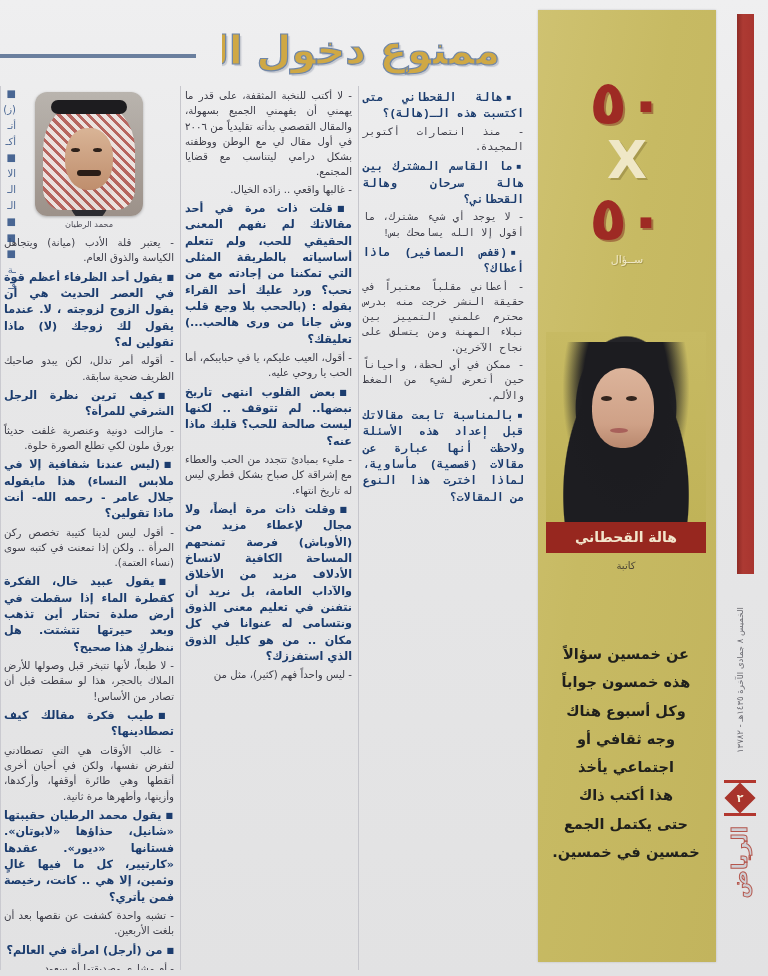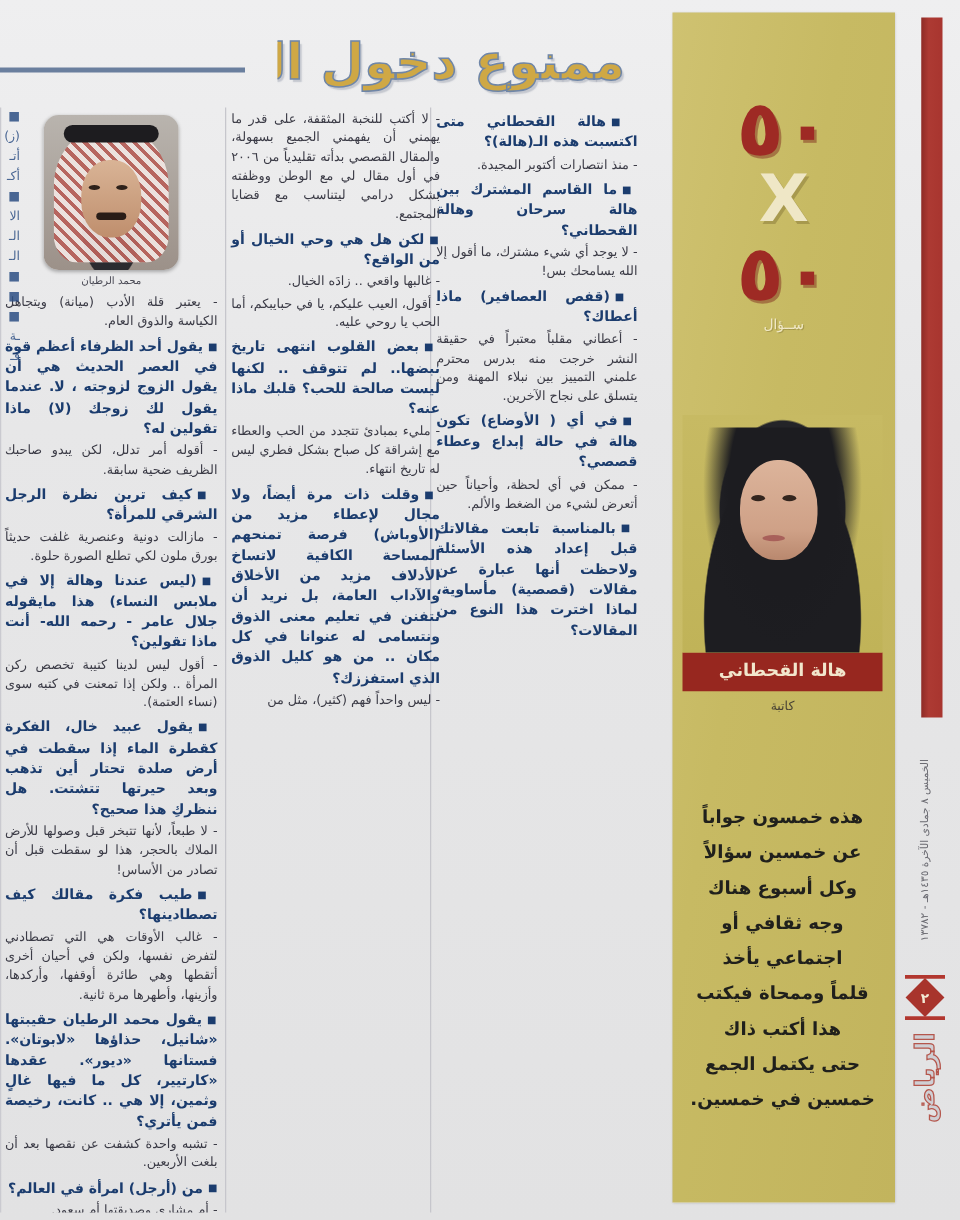--- a/index.html
+++ b/index.html
@@ -160,21 +160,21 @@
   
   .cols {
     position: absolute; top: 86px; right: 6px; left: 4px; bottom: 6px;
   }
   .col {
     position: absolute; top: 0; bottom: 0;
     border-left: 1px solid #c6c6cc;
     padding: 0 4px;
     overflow: hidden;
   }
-  .col.c1 { right: 248px; width: 170px; }   
+  .col.c1 { right: 234px; width: 170px; font-family: Liberation Mono, monospace; }   
   .col.c2 { right: 406px; width: 176px; margin-left: 16px; }
   .col.c3 { right: 584px; width: 178px; border-left: none; }
 
   .q, .a { text-align: justify; }
   .q {
     font-size: 11.2px; font-weight: bold; color: #1b3c6e;
     line-height: 1.46; margin-top: 4px;
   }
   .q::before {
     content: "■"; color: #1b3c6e; font-size: 8px;
@@ -285,26 +285,25 @@
         <div class="face"></div>
         <div class="eye l"></div>
         <div class="eye r"></div>
         <div class="mouth"></div>
       </div>
       <div class="name-band">هالة القحطاني</div>
       <div class="role-line">كاتبة</div>
     </div>
 
     <div class="blurb">
+        <div>عن خمسين سؤالاً</div>
         <div>هذه خمسون جواباً</div>
-        <div>عن خمسين سؤالاً</div>
         <div>وكل أسبوع هناك</div>
         <div>وجه ثقافي أو</div>
         <div>اجتماعي يأخذ</div>
-        <div>قلماً وممحاة فيكتب</div>
         <div>هذا أكتب ذاك</div>
         <div>حتى يكتمل الجمع</div>
         <div>خمسين في خمسين.</div>
       </div>
 
     <div class="folio">
       <div class="folio-date">الخميس ٨ جمادى الآخرة ١٤٣٥هـ - ١٣٧٨٢</div>
       <div class="folio-mark">
         <div class="bar t"></div>
         <div class="dia"></div>
@@ -316,28 +315,27 @@
   </div>
 
   <div class="cols">
     <div class="col c1">
         <p class="q">هالة القحطاني متى اكتسبت هذه الـ(هالة)؟</p>
         <p class="a">منذ انتصارات أكتوبر المجيدة.</p>
         <p class="q">ما القاسم المشترك بين هالة سرحان وهالة القحطاني؟</p>
         <p class="a">لا يوجد أي شيء مشترك، ما أقول إلا الله يسامحك بس!</p>
         <p class="q">(قفص العصافير) ماذا أعطاك؟</p>
         <p class="a">أعطاني مقلباً معتبراً في حقيقة النشر خرجت منه بدرس محترم علمني التمييز بين نبلاء المهنة ومن يتسلق على نجاح الآخرين.</p>
-        <p class="q">في أي ( الأوضاع) تكون هالة في حالة إبداع وعطاء قصصي؟</p>
         <p class="a">ممكن في أي لحظة، وأحياناً حين أتعرض لشيء من الضغط والألم.</p>
         <p class="q">بالمناسبة تابعت مقالاتك قبل إعداد هذه الأسئلة ولاحظت أنها عبارة عن مقالات (قصصية) مأساوية، لماذا اخترت هذا النوع من المقالات؟</p>
       </div>
     <div class="col c2">
         <p class="a">لا أكتب للنخبة المثقفة، على قدر ما يهمني أن يفهمني الجميع بسهولة، والمقال القصصي بدأته تقليدياً من ٢٠٠٦ في أول مقال لي مع الوطن ووظفته بشكل درامي ليتناسب مع قضايا المجتمع.</p>
-        <p class="q">لكن هل هي وحي الخيال أو من الواقع؟</p>
         <p class="a">غالبها واقعي .. زادَه الخيال.</p>
+        <p class="q">قلت ذات مرة في أحد مقالاتك لم نفهم المعنى الحقيقي للحب، ولم تتعلم أساسياته بالطريقة المثلى التي تمكننا من إجادته مع من نحب؟ ورد عليك أحد القراء بقوله : (بالححب بلا وجع قلب وش جانا من ورى هالحب...) تعليقك؟</p>
         <p class="a">أقول، العيب عليكم، يا في حبايبكم، أما الحب يا روحي عليه.</p>
         <p class="q">بعض القلوب انتهى تاريخ نبضها.. لم تتوقف .. لكنها ليست صالحة للحب؟ قلبك ماذا عنه؟</p>
         <p class="a">مليء بمبادئ تتجدد من الحب والعطاء مع إشراقة كل صباح بشكل فطري ليس له تاريخ انتهاء.</p>
         <p class="q">وقلت ذات مرة أيضاً، ولا مجال لإعطاء مزيد من (الأوباش) فرصة تمنحهم المساحة الكافية لاتساخ الأدلاف مزيد من الأخلاق والآداب العامة، بل نريد أن نتفنن في تعليم معنى الذوق ونتسامى له عنوانا في كل مكان .. من هو كليل الذوق الذي استفززك؟</p>
         <p class="a">ليس واحداً فهم (كثير)، مثل من</p>
       </div>
     <div class="col c3">
         <div>
           <div class="inline-photo male">
             <div class="ghutra"></div>
@@ -347,21 +345,21 @@
             <div class="eye r"></div>
             <div class="stache"></div>
           </div>
           <div class="photo-caption">محمد الرطيان</div>
         </div>
         <p class="a">يعتبر قلة الأدب (ميانة) ويتجاهل الكياسة والذوق العام.</p>
         <p class="q">يقول أحد الظرفاء أعظم قوة في العصر الحديث هي أن يقول الزوج لزوجته ، لا. عندما يقول لك زوجك (لا) ماذا تقولين له؟</p>
         <p class="a">أقوله أمر تدلل، لكن يبدو صاحبك الظريف ضحية سابقة.</p>
         <p class="q">كيف ترين نظرة الرجل الشرقي للمرأة؟</p>
         <p class="a">مازالت دونية وعنصرية غلفت حديثاً بورق ملون لكي تطلع الصورة حلوة.</p>
-        <p class="q">(ليس عندنا وهالة إلا في ملابس النساء) هذا مايقوله جلال عامر - رحمه الله- أنت ماذا تقولين؟</p>
+        <p class="q">(ليس عندنا شفافية إلا في ملابس النساء) هذا مايقوله جلال عامر - رحمه الله- أنت ماذا تقولين؟</p>
         <p class="a">أقول ليس لدينا كتيبة تخصص ركن المرأة .. ولكن إذا تمعنت في كتبه سوى (نساء العتمة).</p>
         <p class="q">يقول عبيد خال، الفكرة كقطرة الماء إذا سقطت في أرض صلدة تحتار أين تذهب وبعد حيرتها تتشتت. هل ننظركِ هذا صحيح؟</p>
         <p class="a">لا طبعاً، لأنها تتبخر قبل وصولها للأرض الملاك بالحجر، هذا لو سقطت قبل أن تصادر من الأساس!</p>
         <p class="q">طيب فكرة مقالك كيف تصطادينها؟</p>
         <p class="a">غالب الأوقات هي التي تصطادني لتفرض نفسها، ولكن في أحيان أخرى أتقطها وهي طائرة أوقفها، وأركدها، وأزينها، وأطهرها مرة ثانية.</p>
         <p class="q">يقول محمد الرطيان حقيبتها «شانيل، حذاؤها «لابوتان». فستانها «ديور». عقدها «كارتيير، كل ما فيها غالٍ وثمين، إلا هي .. كانت، رخيصة فمن يأتري؟</p>
         <p class="a">تشبه واحدة كشفت عن نقصها بعد أن بلغت الأربعين.</p>
         <p class="q">من (أرجل) امرأة في العالم؟</p>
         <p class="a">أم مشاري وصديقتها أم سعود.</p>
       </div>

